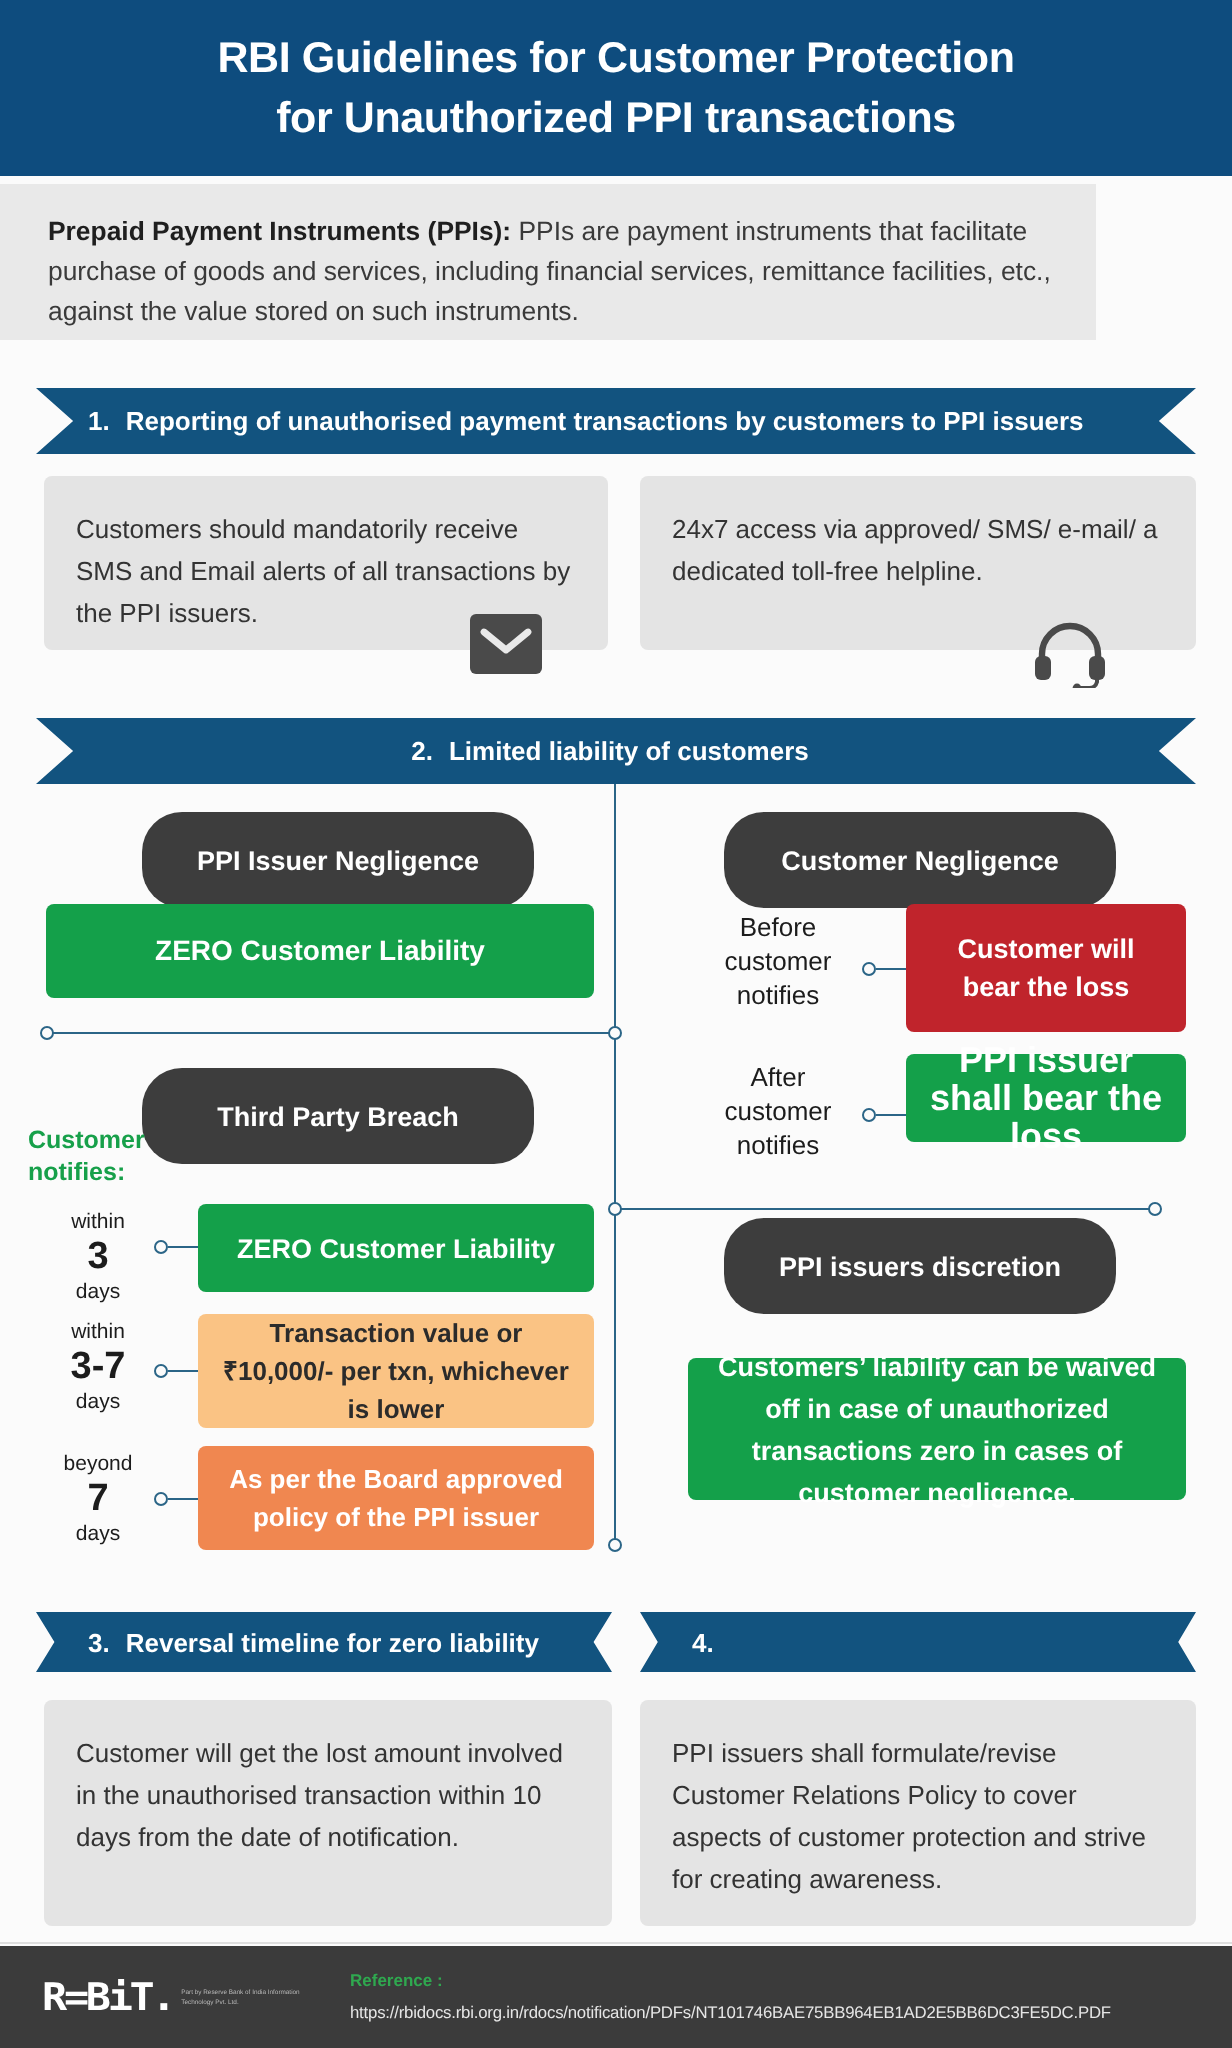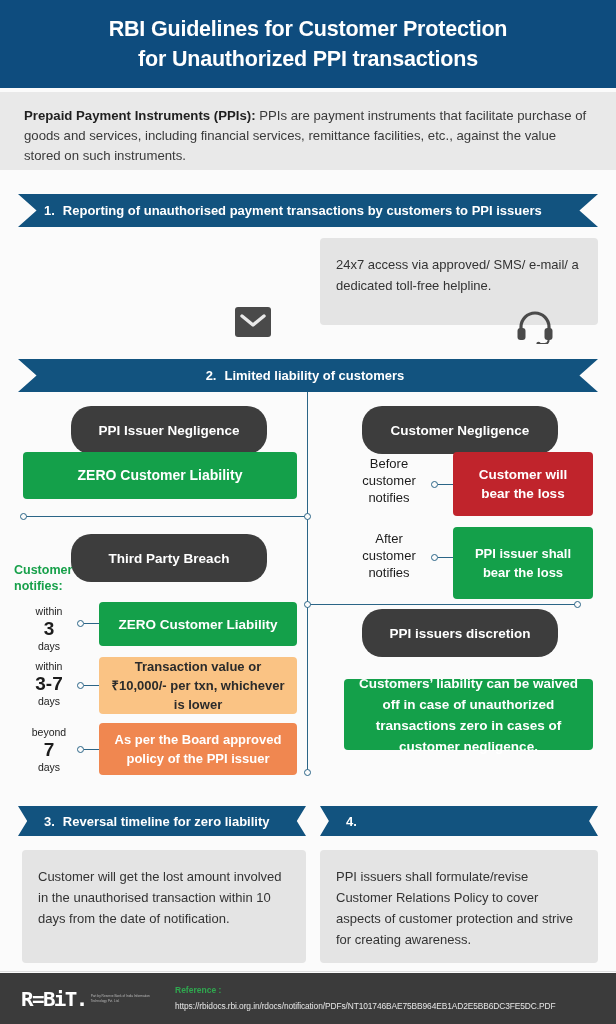--- a/index.html
+++ b/index.html
@@ -22,21 +22,21 @@
     display: flex; flex-direction: column;
     align-items: center; justify-content: center;
   }
   .header-band .hl {
     color: #ffffff; font-size: 21.5px; font-weight: bold;
     letter-spacing: -0.2px; line-height: 30px; text-align: center;
   }
 
   
   .intro-band {
-    position: absolute; left: 0; top: 92px; width: 616px; height: 78px;
+    position: absolute; left: 0; top: 92px; width: 548px; height: 78px;
     background: #e9e9e9;
     padding: 14px 22px 0 24px;
   }
   .intro-band p {
     font-size: 13.2px; color: #3a3a3a; line-height: 20px;
   }
   .intro-band b { color: #1f1f1f; font-weight: bold; }
 
   
   .ribbon {
@@ -93,21 +93,21 @@
     text-align: center; font-weight: bold; line-height: 19px;
     padding: 4px 10px;
   }
   .green  { background: #14a04a; color: #ffffff; }
   .red    { background: #c0242c; color: #ffffff; }
   .orange-l { background: #fac384; color: #2b2b2b; }
   .orange-d { background: #f08750; color: #ffffff; }
 
   #box-zero-1   { left: 23px;  top: 452px; width: 274px; height: 47px; font-size: 14px; }
   #box-before   { left: 453px; top: 452px; width: 140px; height: 64px; font-size: 13.5px; }
-  #box-after    { left: 453px; top: 527px; width: 140px; height: 72px; font-size: 13px; }
+  #box-after    { left: 453px; top: 527px; width: 140px; height: 44px; font-size: 18px; }
   #box-zero-2   { left: 99px;  top: 602px; width: 198px; height: 44px; font-size: 13.5px; }
   #box-txnval   { left: 99px;  top: 657px; width: 198px; height: 57px; font-size: 13px; }
   #box-board    { left: 99px;  top: 723px; width: 198px; height: 52px; font-size: 13px; }
   #box-waived   { left: 344px; top: 679px; width: 249px; height: 71px; font-size: 13.5px;
                   line-height: 21px; }
 
   
   .notifies-label {
     position: absolute; left: 14px; top: 562px; width: 74px;
     color: #17a04a; font-size: 12.5px; font-weight: bold; line-height: 16px;
@@ -183,20 +183,23 @@
 
   <div class="intro-band">
     <p><b>Prepaid Payment Instruments (PPIs):</b><span> PPIs are payment instruments that facilitate purchase of goods and services, including financial services, remittance facilities, etc., against the value stored on such instruments.</span></p>
   </div>
 
   <div class="ribbon notch-both" id="ribbon1">
     <span class="num">1.</span>
     <span>Reporting of unauthorised payment transactions by customers to PPI issuers</span>
   </div>
 
+  <div class="gcard" id="card-sms">
+    <p>Customers should mandatorily receive SMS and Email alerts of all transactions by the PPI issuers.</p>
+  </div>
   <div class="gcard" id="card-24x7">
     <p>24x7 access via approved/ SMS/ e-mail/ a dedicated toll-free helpline.</p>
   </div>
 
   <div class="icon-wrap" id="mail-icon">
     <svg width="36" height="30" viewBox="0 0 36 30" aria-hidden="true">
       <rect x="0" y="0" width="36" height="30" rx="3" fill="#4a4a4a"></rect>
       <path d="M7 9 L18 18 L29 9" fill="none" stroke="#e9e9e9" stroke-width="3.4" stroke-linecap="round" stroke-linejoin="round"></path>
     </svg>
   </div>

